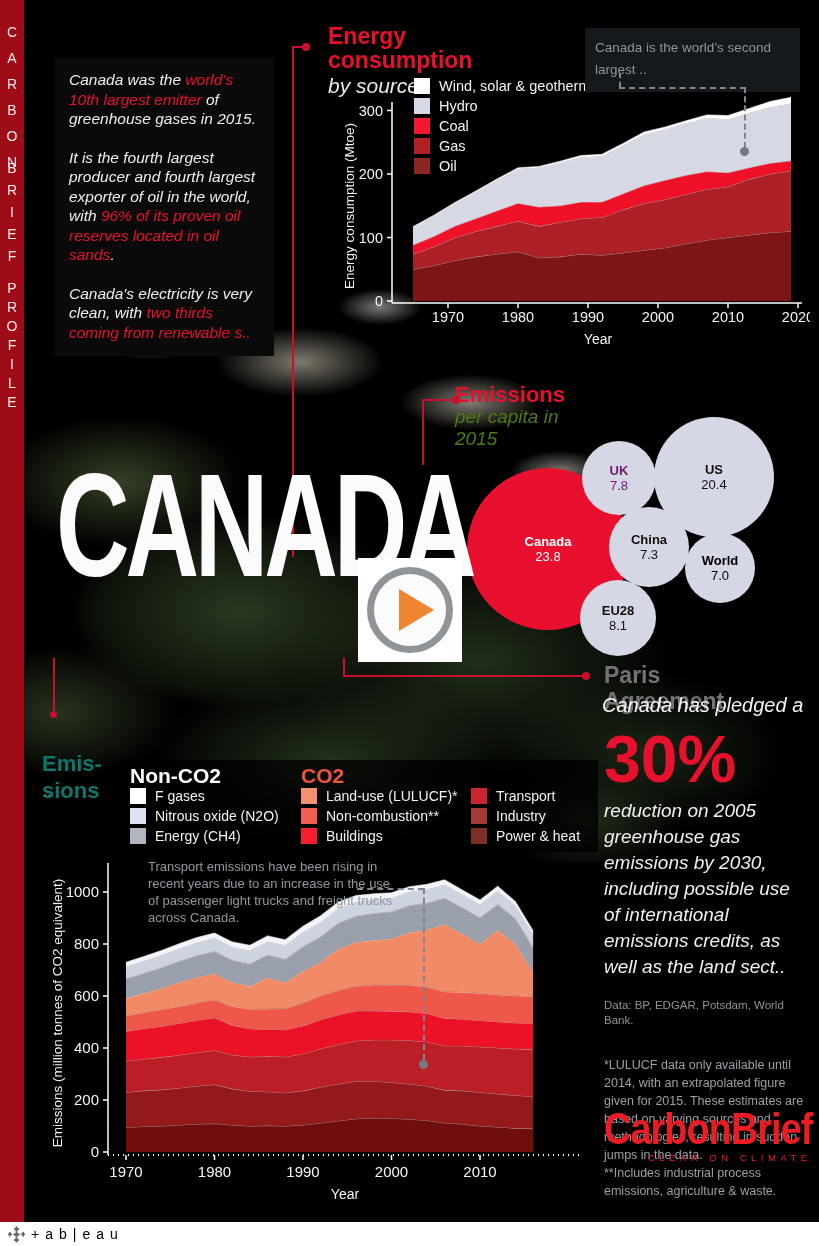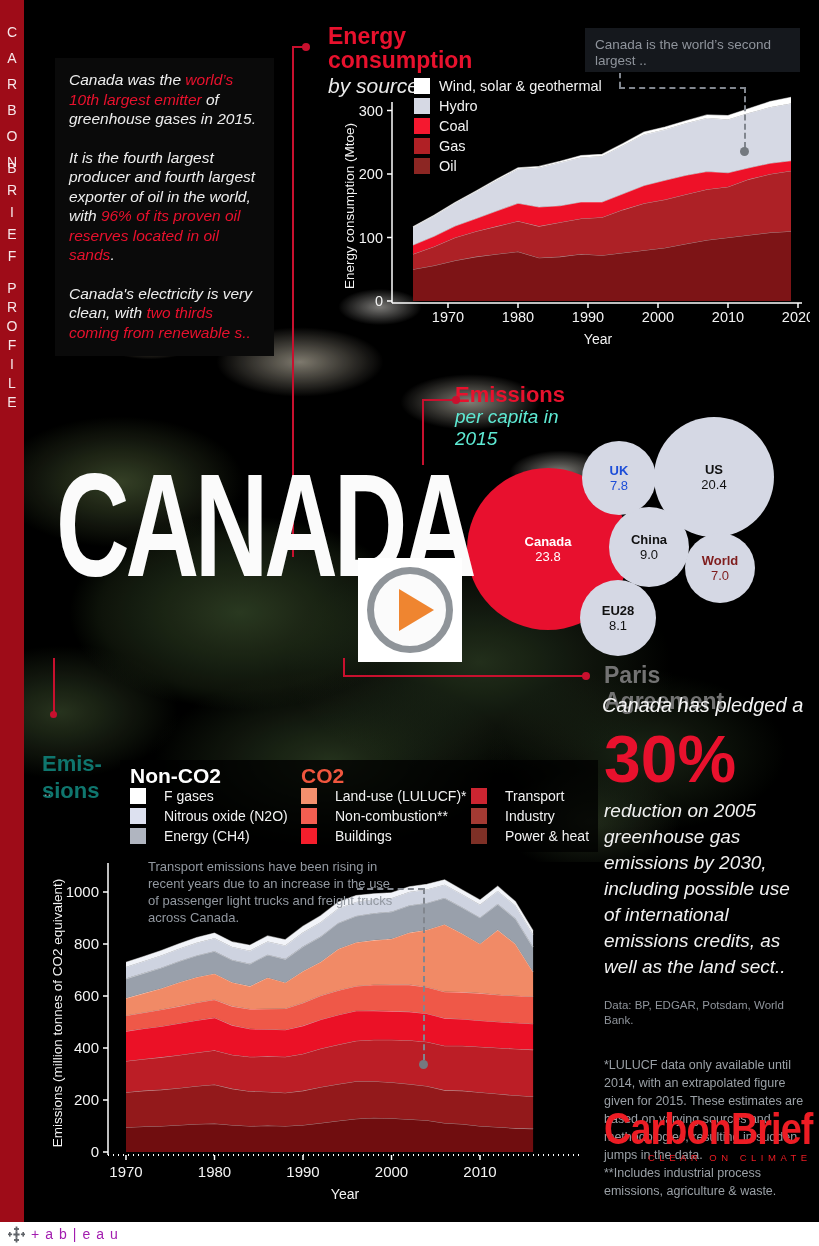--- a/index.html
+++ b/index.html
@@ -36,38 +36,38 @@
   #intro p{margin:0 0 19px 0;}
   #intro p:last-child{margin-bottom:0;}
   
   #energy-title{position:absolute;left:328px;top:24px;z-index:5;}
   #energy-title .t{font-size:23px;font-weight:bold;color:#e8112d;line-height:24px;}
   #energy-title .s{font-size:21px;font-style:italic;color:#e9e9e9;margin-top:2px;}
   #energy-legend{position:absolute;left:414px;top:76px;z-index:5;}
   .leg-row{display:flex;align-items:center;height:20px;}
   .leg-sw{width:16px;height:16px;margin-right:9px;flex:0 0 auto;}
   .leg-lb{font-size:14.5px;color:#f2f2f2;white-space:nowrap;}
-  #energy-tip{position:absolute;left:585px;top:28px;width:215px;height:44px;background:#15181d;z-index:5;
-              padding:9px 10px;box-sizing:border-box;font-size:13.5px;line-height:16px;color:#8f949c;}
+  #energy-tip{position:absolute;left:585px;top:28px;width:215px;height:64px;background:#15181d;z-index:5;
+              padding:9px 10px;box-sizing:border-box;font-size:13.5px;line-height:22px;color:#8f949c;}
   
   svg text{font-family:"Liberation Sans","DejaVu Sans",sans-serif;}
   #energy-svg{position:absolute;left:340px;top:94px;z-index:3;}
   #emis-svg{position:absolute;left:45px;top:855px;z-index:3;}
   
   #canada-title{position:absolute;left:56px;top:464px;z-index:6;font-weight:bold;font-size:120px;
     letter-spacing:-5px;color:#fbfbfb;transform:scale(0.85,1.22);transform-origin:left top;line-height:100px;}
   #play{position:absolute;left:358px;top:558px;width:104px;height:104px;background:#fff;z-index:7;cursor:pointer;}
   #play .ring{position:absolute;left:9px;top:9px;width:72px;height:72px;border-radius:50%;
               border:7px solid #8f9499;background:#fbfbfb;}
   #play .tri{position:absolute;left:41px;top:31px;width:0;height:0;border-left:35px solid #ef8530;
              border-top:21px solid transparent;border-bottom:21px solid transparent;}
   
   #percap-title{position:absolute;left:455px;top:383px;z-index:5;}
   #percap-title .t{font-size:22px;font-weight:bold;color:#e8112d;line-height:23px;}
-  #percap-title .s{font-size:19px;font-style:italic;color:#5eead4;line-height:22px;}
+  #percap-title .s{font-size:19px;font-style:italic;color:#4d7c0f;line-height:22px;}
   .bubble{position:absolute;border-radius:50%;display:flex;flex-direction:column;align-items:center;
           justify-content:center;z-index:4;text-align:center;}
   .bubble .bn{font-weight:bold;font-size:13px;}
   .bubble .bv{font-size:13px;}
   
   #paris{position:absolute;left:604px;top:662px;width:205px;z-index:5;}
   #paris .t{font-size:23px;font-weight:bold;color:#737373;line-height:26px;}
   #paris .lead{position:absolute;left:-2px;top:32px;width:220px;font-size:20px;font-style:italic;color:#f4f4f4;}
   #paris .big{font-size:66px;font-weight:bold;color:#e8112d;margin-top:14px;line-height:62px;}
   #paris .body{font-size:19px;font-style:italic;color:#f0f0f0;line-height:26px;margin-top:8px;}
@@ -79,29 +79,29 @@
               transform:scale(.9,1.05);transform-origin:left top;line-height:40px;}
   #cb-logo .tag{font-size:9.5px;color:#ed1c24;letter-spacing:4.5px;margin-top:4px;margin-left:44px;}
   
   #emis-label{position:absolute;left:42px;top:750px;z-index:5;font-size:22px;font-weight:bold;
               color:#0f766e;line-height:27px;}
   #emis-dots{position:absolute;left:44px;top:784px;z-index:5;color:#9aa0a6;font-size:13px;}
   #emis-legend{position:absolute;left:120px;top:760px;width:478px;height:92px;z-index:5;
                background:rgba(0,0,0,.75);}
   .eleg-col{position:absolute;top:4px;}
   .eleg-h{font-size:21px;font-weight:bold;height:22px;}
-  .eleg-col .leg-row{height:20px;gap:9px;}
+  .eleg-col .leg-row{height:20px;}
   .eleg-col .leg-lb{font-size:14px;}
   #emis-anno{position:absolute;left:148px;top:858px;width:255px;z-index:5;font-size:13px;
              line-height:17px;color:#9298a0;}
   
   #footer{position:absolute;left:0;top:1222px;width:819px;height:24px;background:#fff;z-index:9;
           display:flex;align-items:center;}
   #footer .mark{margin-left:8px;display:flex;align-items:center;}
-  #footer .word{margin-left:6px;color:#a21caf;font-size:14px;letter-spacing:6px;}
+  #footer .word{margin-left:6px;color:#000000;font-size:14px;letter-spacing:6px;}
 </style>
 </head>
 <body>
 
 <div id="page">
 
   <div id="map"></div>
 
   <div id="sidebar">
       <div class="side-letter" style="top: 24px;">C</div>
@@ -228,31 +228,31 @@
       <div class="bubble" style="left: 467px; top: 468px; width: 162px; height: 162px; background: rgb(232, 16, 46); color: rgb(255, 255, 255);">
         <div class="bn">Canada</div>
         <div class="bv">23.8</div>
       </div>
       <div class="bubble" style="left: 654px; top: 417px; width: 120px; height: 120px; background: rgb(213, 216, 228); color: rgb(17, 17, 17);">
         <div class="bn">US</div>
         <div class="bv">20.4</div>
       </div>
       <div class="bubble" style="left: 609px; top: 507px; width: 80px; height: 80px; background: rgb(213, 216, 228); color: rgb(17, 17, 17);">
         <div class="bn">China</div>
-        <div class="bv">9.0</div>
+        <div class="bv">7.3</div>
       </div>
       <div class="bubble" style="left: 580px; top: 580px; width: 76px; height: 76px; background: rgb(213, 216, 228); color: rgb(17, 17, 17);">
         <div class="bn">EU28</div>
         <div class="bv">8.1</div>
       </div>
-      <div class="bubble" style="left: 582px; top: 441px; width: 74px; height: 74px; background: rgb(213, 216, 228); color: #1d4ed8;">
+      <div class="bubble" style="left: 582px; top: 441px; width: 74px; height: 74px; background: rgb(213, 216, 228); color: #701a75;">
         <div class="bn">UK</div>
         <div class="bv">7.8</div>
       </div>
-      <div class="bubble" style="left: 685px; top: 533px; width: 70px; height: 70px; background: rgb(213, 216, 228); color: #7f1d1d;">
+      <div class="bubble" style="left: 685px; top: 533px; width: 70px; height: 70px; background: rgb(213, 216, 228); color: #000000;">
         <div class="bn">World</div>
         <div class="bv">7.0</div>
       </div>
     </div>
 
   <div id="paris">
     <div class="t">Paris</div>
     <div class="t">Agreement</div>
     <div class="lead">Canada has pledged a</div>
     <div class="big">30%</div>

